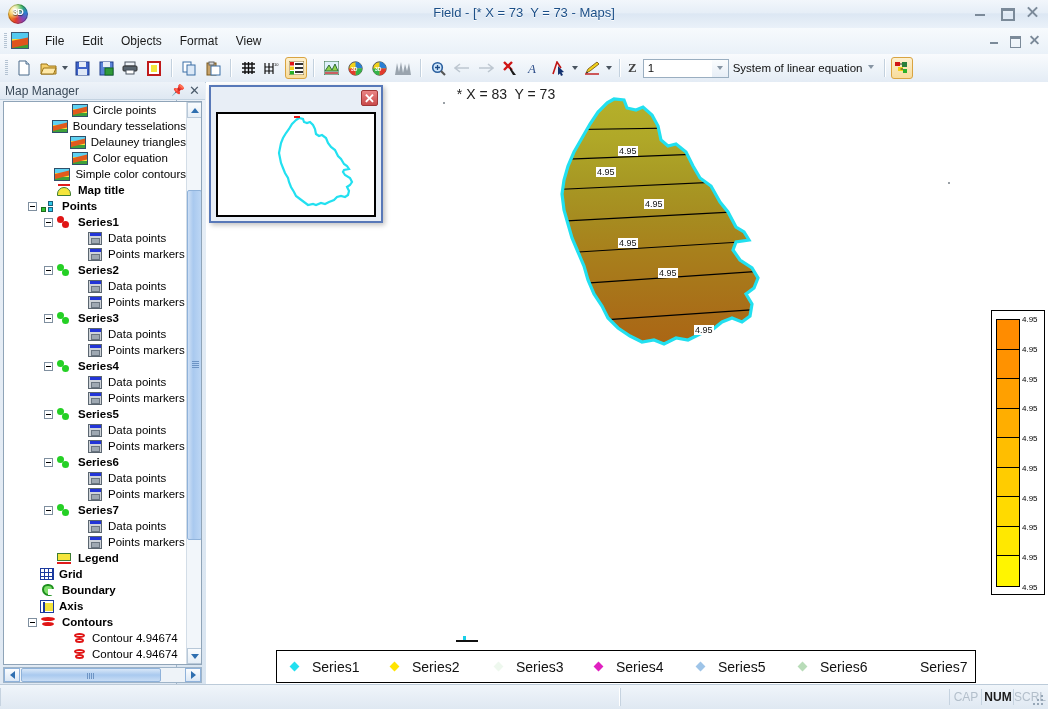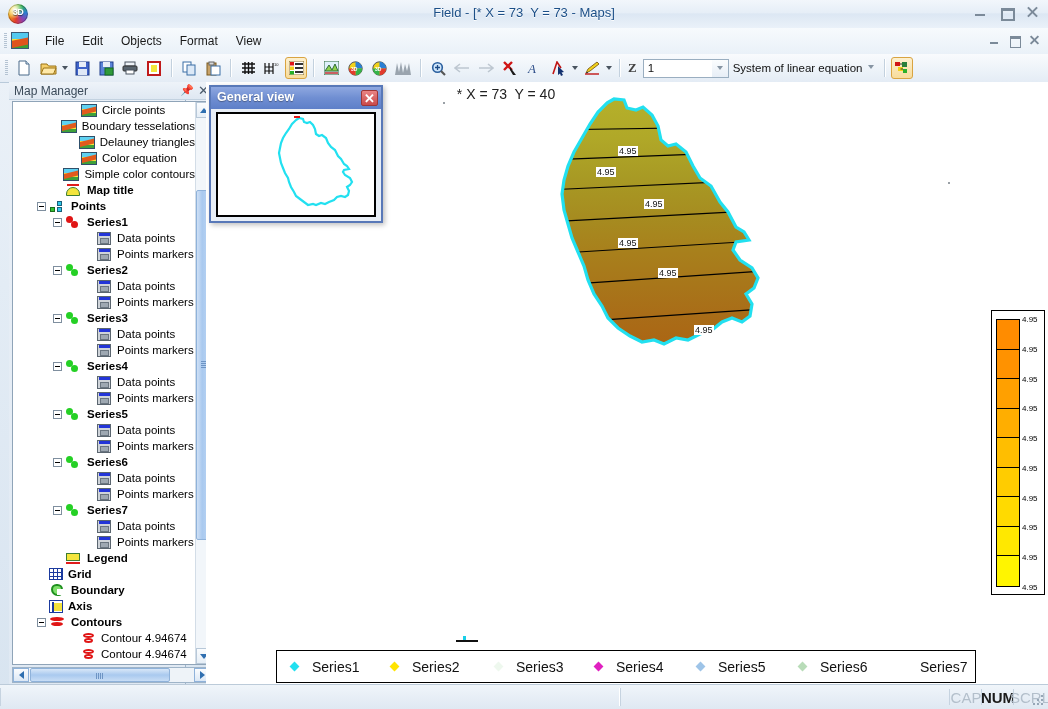--- a/index.html
+++ b/index.html
@@ -132,21 +132,21 @@
   .combo .arrow::after {
     content:""; border-left: 3px solid transparent; border-right: 3px solid transparent;
     border-top: 4px solid #8795a3;
   }
   .combo.zcombo { width: 86px; }
   .combo.eqcombo { width: 150px; border: none; background: transparent; }
   .combo.eqcombo .arrow { background: transparent; }
 
   
   .dock {
-    position: absolute; left: 9px; top: 82px; width: 177px; height: 603px;
+    position: absolute; left: 0; top: 82px; width: 177px; height: 603px;
     background: linear-gradient(to bottom,#eaf0f7,#e0e9f3);
     border-right: 1px solid #9fb4c8;
     box-sizing: border-box;
     text-decoration: underline;
   }
   .dockhdr {
     position: absolute; left: 0; top: 0; width: 205px; height: 17px;
     background: linear-gradient(to bottom,#eef3f9,#dfe8f2);
     border-bottom: 1px solid #c3d2e0;
   }
@@ -417,21 +417,21 @@
     background: linear-gradient(to bottom,#f0f5fa,#dfe8f2);
     border-top: 1px solid #bccbd9;
   }
   .statusbar .seg {
     position: absolute; top: 3px; height: 18px;
     border-left: 1px solid #c6d3e0; box-shadow: -1px 0 0 #ffffff;
   }
   .indbox {
     position: absolute; top: 4px; height: 16px; width: 32px;
     display: flex; align-items: center; justify-content: center;
-    font-size: 15px; border-left: 1px solid #c6d3e0;
+    font-size: 12px; border-left: 1px solid #c6d3e0;
   }
   .indbox.off { color: #b3bfcb; }
   .indbox.on { color: #1b1b1b; font-weight: bold; }
   .gripdot {
     position: absolute; right: 2px; bottom: 2px; width: 14px; height: 14px;
     background-image:
       radial-gradient(circle at 2px 11px,#96a6b6 1px, transparent 1.2px),
       radial-gradient(circle at 6px 11px,#96a6b6 1px, transparent 1.2px),
       radial-gradient(circle at 10px 11px,#96a6b6 1px, transparent 1.2px),
       radial-gradient(circle at 6px 7px,#96a6b6 1px, transparent 1.2px),
@@ -917,21 +917,21 @@
 
     <div class="hsb">
       <div class="hbtn l"></div>
       <div class="thumbh" style="width:140px;"></div>
       <div class="hbtn r" style="margin-left:auto;"></div>
     </div>
   </div>
 
   <div class="canvas">
 
-    <div class="maptitle">* X = 73  Y = 40</div>
+    <div class="maptitle">* X = 83  Y = 73</div>
 
     <svg width="842" height="603" viewBox="0 0 842 603" style="position:absolute;left:0;top:0;">
       <defs>
         <clipPath id="regionclip">
           <path d="M401 21 L408 17 L418 18 L421 26 L430 28 L437 25 L446 33 L452 44 L455 58 L462 64 L470 62 L480 70 L487 84 L494 96 L505 104 L514 120 L522 130 L530 145 L538 150 L543 158 L530 160 L527 168 L534 178 L546 186 L552 196 L548 206 L540 212 L546 222 L544 234 L536 240 L526 236 L516 240 L506 248 L494 252 L482 258 L470 256 L458 262 L448 258 L436 260 L424 254 L412 246 L402 236 L396 224 L388 212 L382 198 L378 184 L372 170 L366 156 L362 142 L358 128 L356 112 L358 98 L362 84 L368 70 L376 56 L384 42 L392 30 Z"></path>
         </clipPath>
         <linearGradient id="fieldgrad" x1="0" y1="0" x2="0" y2="1">
           <stop offset="0%" stop-color="#b5b02a"></stop>
           <stop offset="16%" stop-color="#b0a828"></stop>
           <stop offset="32%" stop-color="#a89a24"></stop>
@@ -1026,23 +1026,20 @@
         </div>
         <div class="litem" style="position: absolute; left: 622px;">
           <span class="lmark" style="background: rgb(255, 255, 255);"></span>
           <span class="ltxt">Series7</span>
         </div>
       </div>
 
   </div>
 
   <div class="genview">
-    <div class="gvhdr">
-      <div class="t">General view</div>
-    </div>
     <div class="gvx">✕</div>
     <div class="gvbody">
       <svg width="156" height="101" viewBox="0 0 156 101">
         <path d="M78 6 L81 4 L85 5 L86 8 L89 9 L92 8 L95 11 L97 15 L98 20 L101 22 L104 21 L108 24 L110 29 L113 33 L117 36 L120 42 L123 45 L126 50 L129 52 L131 55 L126 56 L125 58 L127 61 L132 64 L134 68 L132 71 L129 73 L131 77 L130 81 L127 83 L123 82 L119 83 L116 86 L111 88 L107 90 L103 89 L98 91 L95 90 L90 91 L86 88 L82 85 L78 82 L76 78 L73 73 L71 68 L70 64 L67 59 L65 54 L63 49 L62 44 L61 39 L62 34 L63 29 L65 24 L68 19 L71 15 L74 10 Z" fill="#fff" stroke="#22e0f0" stroke-width="2.2"></path>
         <rect x="76" y="2" width="6" height="2" fill="#e01515"></rect>
       </svg>
     </div>
   </div>
 
   <div class="statusbar">

